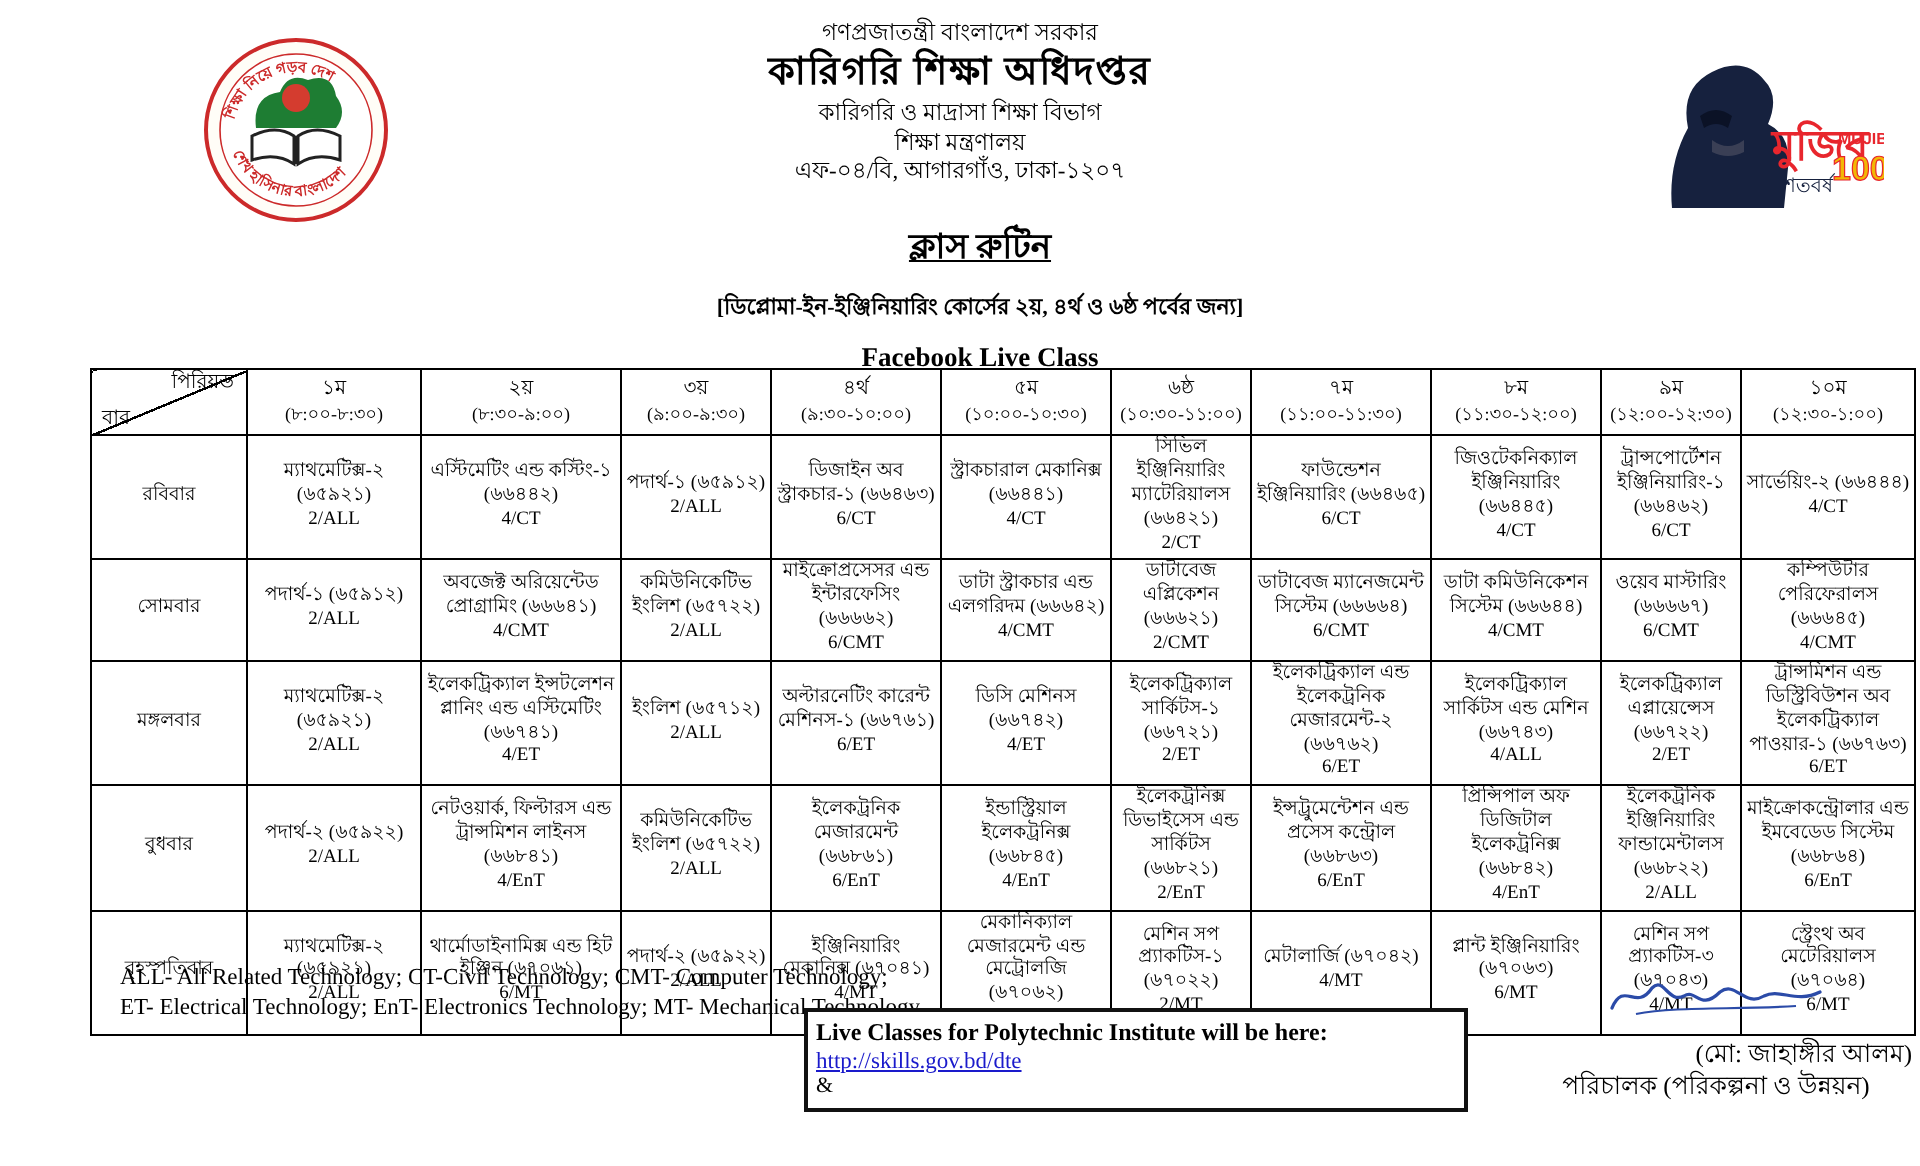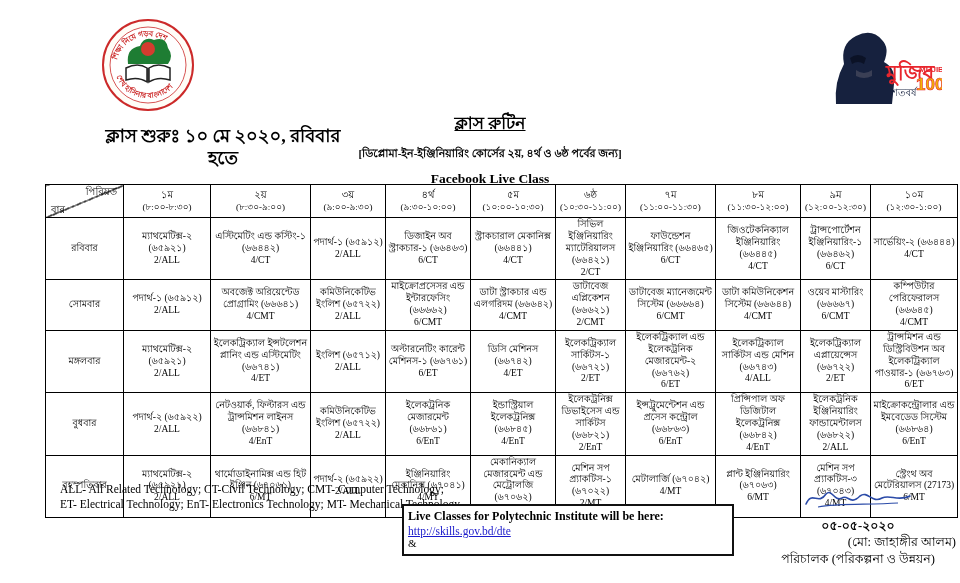--- a/index.html
+++ b/index.html
@@ -72,22 +72,28 @@
       <path d="M14 80 Q12 58 22 40 Q18 20 34 12 Q50 4 60 16 Q68 24 62 38 Q74 44 72 60 L70 80 Z" fill="#16213e"></path>
       <path d="M28 34 q8 -6 16 0 l-2 6 q-6 -4 -12 0 Z" fill="#0b1226"></path>
       <path d="M34 46 q8 6 16 0 l0 6 q-8 4 -16 0 Z" fill="#3a3f55"></path>
       <text x="64" y="56" font-size="21" font-weight="bold" fill="#e8262d" font-family="Liberation Serif, serif">মুজিব</text>
       <text x="70" y="72" font-size="10" fill="#16213e" font-family="Liberation Serif, serif">শতবর্ষ</text>
       <text x="97" y="48" font-size="8" font-weight="bold" fill="#e8262d" font-family="Liberation Sans, sans-serif">MUJIB</text>
       <text x="94" y="66" font-size="17" font-weight="bold" fill="#f2b705" stroke="#e8262d" stroke-width="0.6" font-family="Liberation Sans, sans-serif">100</text>
     </svg>
   </div>
 
-
-  <div class="start-date">ক্লাস শুরুঃ ১০ মে ২০২০, রবিবার হতে</div>
+  <div class="gov-header">
+    <div class="gov-line1">গণপ্রজাতন্ত্রী বাংলাদেশ সরকার</div>
+    <div class="gov-line2">কারিগরি শিক্ষা অধিদপ্তর</div>
+    <div class="gov-line3">কারিগরি ও মাদ্রাসা শিক্ষা বিভাগ</div>
+    <div class="gov-line4">শিক্ষা মন্ত্রণালয়</div>
+    <div class="gov-line5">এফ-০৪/বি, আগারগাঁও, ঢাকা-১২০৭</div>
+  </div>
+
   <div class="title-block">
     <div class="routine-title">ক্লাস রুটিন</div>
     <div class="routine-subtitle">[ডিপ্লোমা-ইন-ইঞ্জিনিয়ারিং কোর্সের ২য়, ৪র্থ ও ৬ষ্ঠ পর্বের জন্য]</div>
     <div class="fb-live">Facebook Live Class</div>
   </div>
 
   <table class="routine">
     <colgroup>
       <col style="width:78px">
         <col style="width:87px">
@@ -354,21 +360,21 @@
           </td>
           <td>
             <div class="course">প্লান্ট ইঞ্জিনিয়ারিং (৬৭০৬৩)</div>
             <div class="group">6/MT</div>
           </td>
           <td>
             <div class="course">মেশিন সপ প্র্যাকটিস-৩ (৬৭০৪৩)</div>
             <div class="group">4/MT</div>
           </td>
           <td>
-            <div class="course">স্ট্রেংথ অব মেটেরিয়ালস (27173)</div>
+            <div class="course">স্ট্রেংথ অব মেটেরিয়ালস (৬৭০৬৪)</div>
             <div class="group">6/MT</div>
           </td>
         </tr>
       </tbody>
   </table>
 
   <div class="legend">
     <div>ALL- All Related Technology; CT-Civil Technology; CMT- Computer Technology;</div>
     <div>ET- Electrical Technology; EnT- Electronics Technology; MT- Mechanical Technology</div>
   </div>
@@ -377,18 +383,17 @@
     <div class="live-title">Live Classes for Polytechnic Institute will be here:</div>
     <a class="live-link" href="#" style="color: rgb(26, 26, 203);">http://skills.gov.bd/dte</a>
     <div class="live-amp">&amp;</div>
   </div>
 
   <div class="sig-block">
     <svg width="120" height="26" viewBox="0 0 120 26">
       <path d="M8 18 C14 4 20 20 28 8 C34 2 36 16 44 12 C50 8 52 20 62 10 C70 4 74 18 84 12 C92 8 100 16 112 10" fill="none" stroke="#2b4ba8" stroke-width="1.6" stroke-linecap="round"></path>
       <path d="M20 21 C40 17 70 19 100 17" fill="none" stroke="#2b4ba8" stroke-width="1.1"></path>
     </svg>
-    <div class="sig-date">০৫-০৫-২০২০</div>
     <div class="sig-name">(মো: জাহাঙ্গীর আলম)</div>
     <div class="sig-desig">পরিচালক (পরিকল্পনা ও উন্নয়ন)</div>
   </div>
 
 </div>
 
 </body></html>

